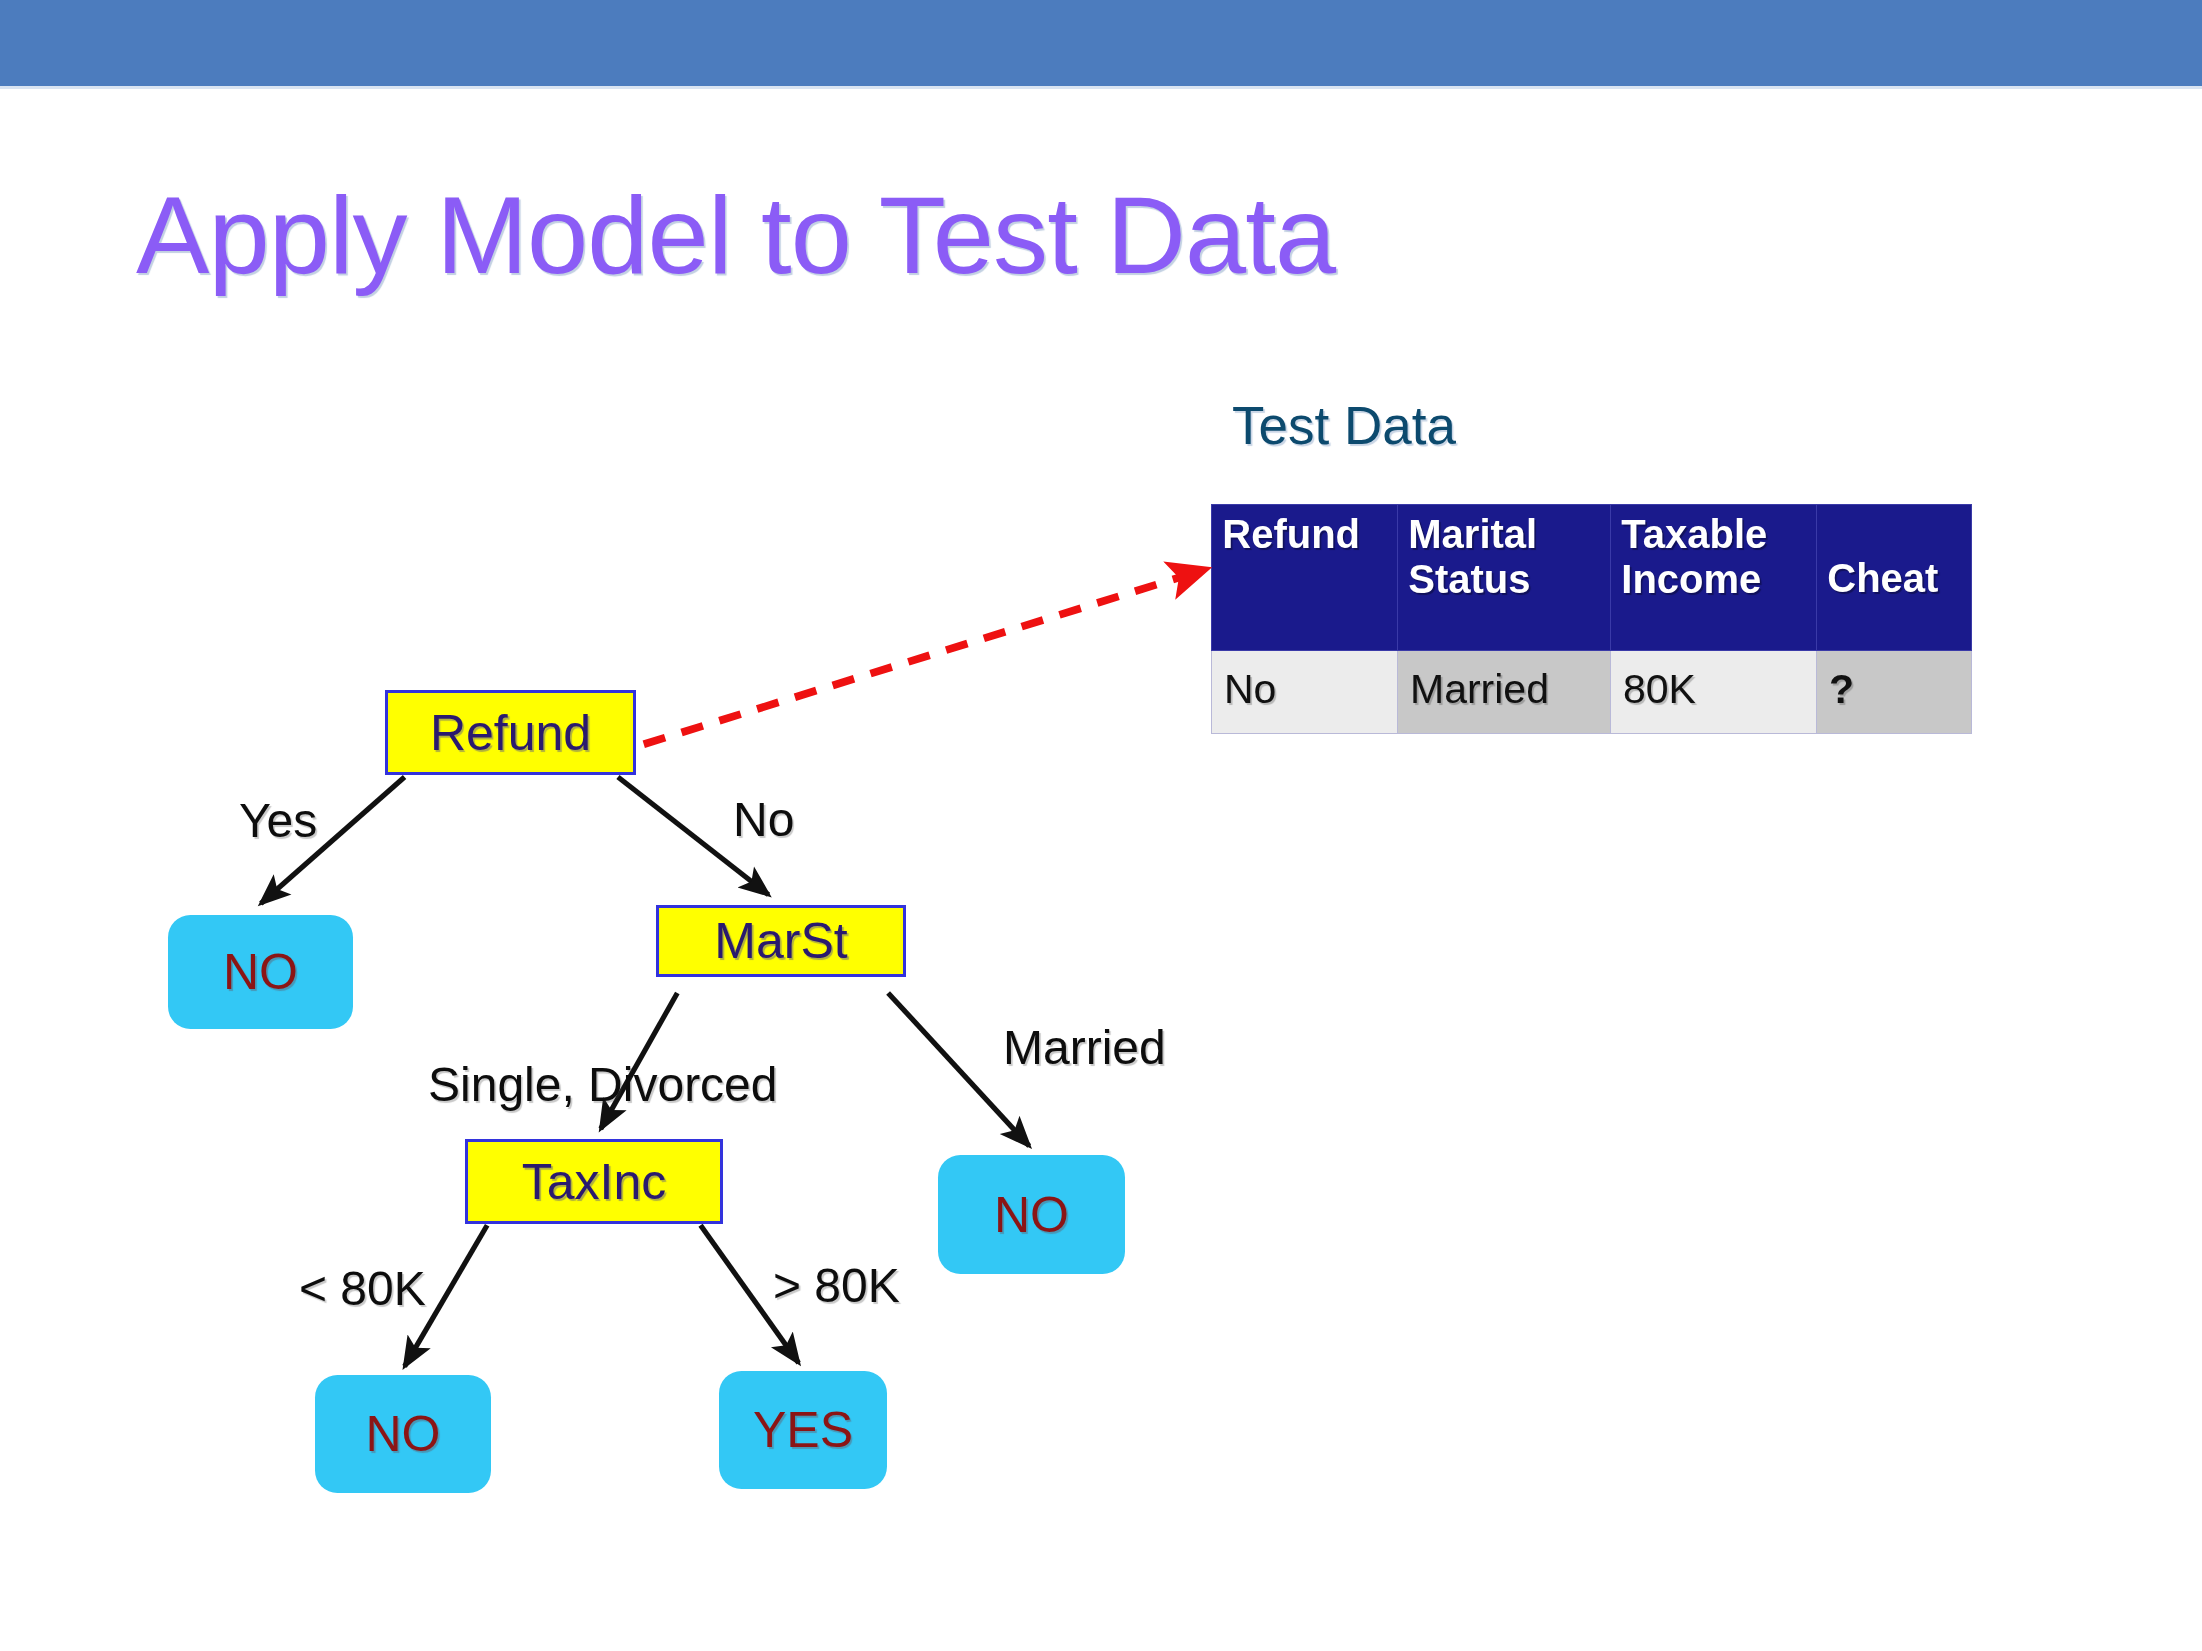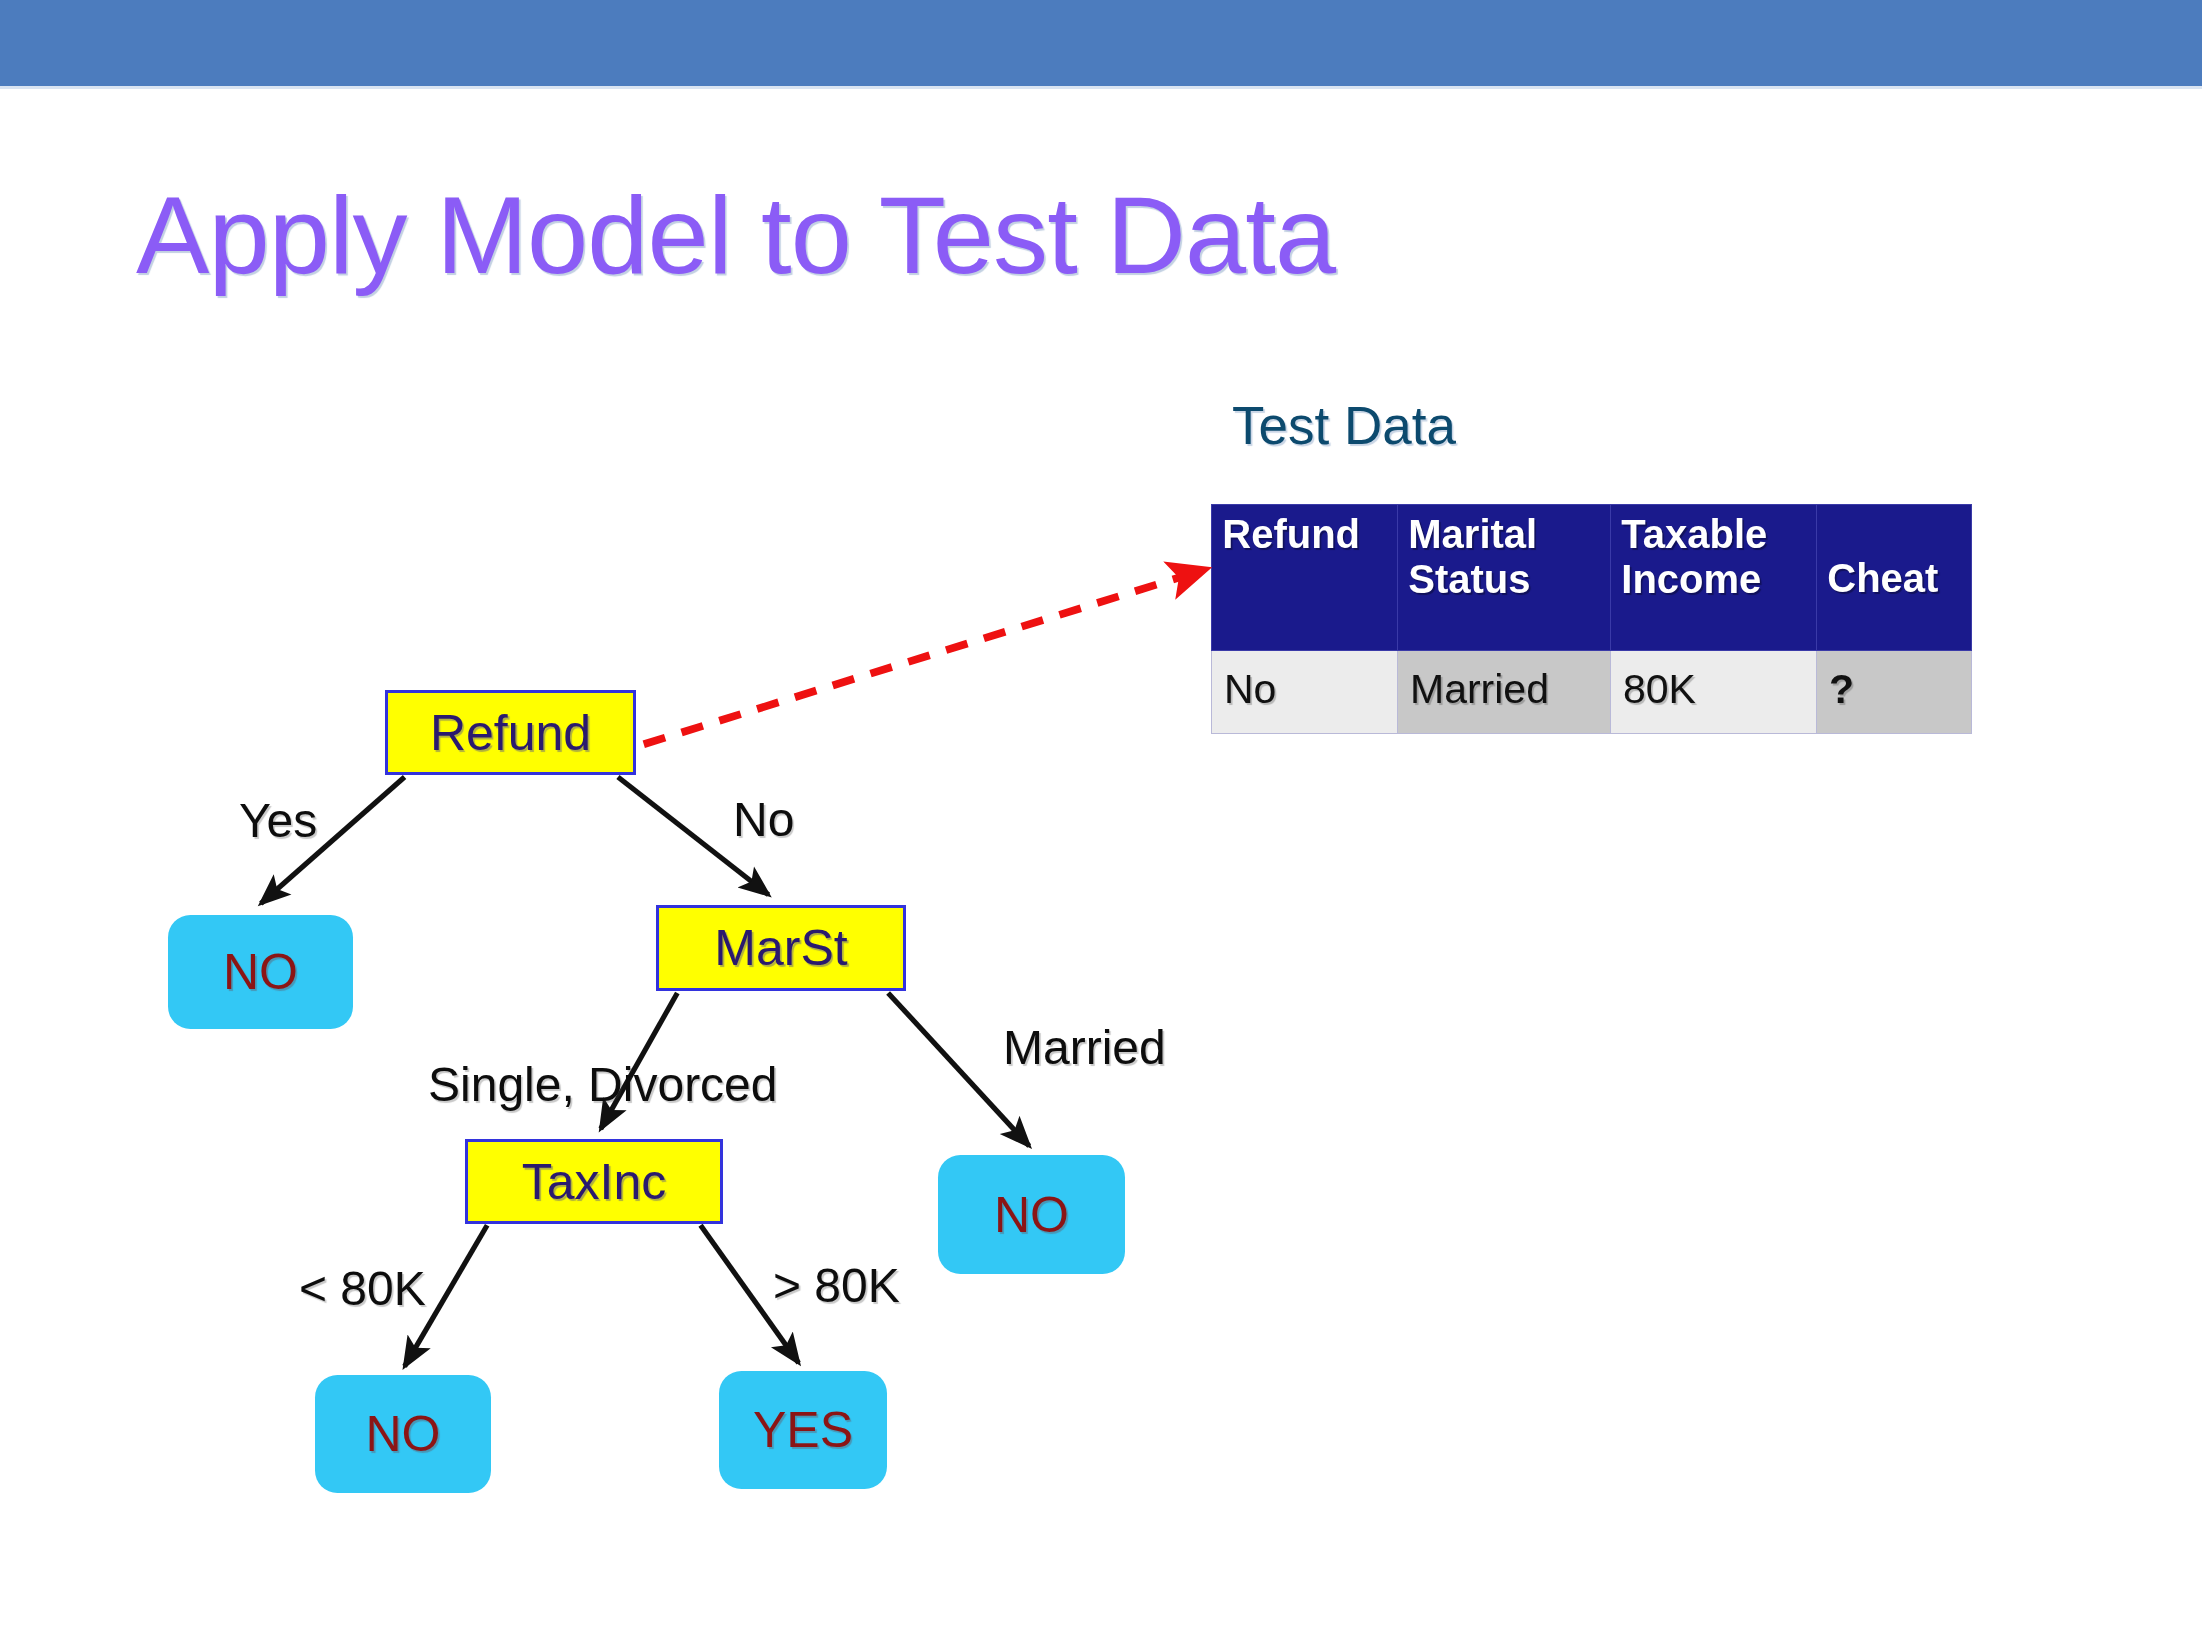--- a/index.html
+++ b/index.html
@@ -139,21 +139,21 @@
   }
   .node.leaf {
     background: #33c8f5;
     border-radius: 22.4px;
     color: #8b1515;
     font-size: 50px;
     text-shadow: 1.7px 1.7px 0.9px rgba(120,40,40,0.30);
   }
 
   #node-refund { left: 385px; top: 690px;  width: 251px; height: 85px; }
-  #node-marst  { left: 656px; top: 905px; width: 250px; height: 86px; }
+  #node-marst  { left: 656px; top: 905px; width: 250px; height: 72px; }
   #node-taxinc { left: 465px; top: 1139px; width: 258px; height: 85px; }
 
   #leaf-yes-no     { left: 168px;  top: 915px; width: 185px; height: 114px; }
   #leaf-married-no { left: 938px; top: 1155px; width: 187px; height: 119px; }
   #leaf-low-no     { left: 315px;  top: 1375px; width: 176px; height: 118px; }
   #leaf-high-yes   { left: 719px;  top: 1371px; width: 168px; height: 118px; }
 
   
   .edge-label {
     position: absolute;

